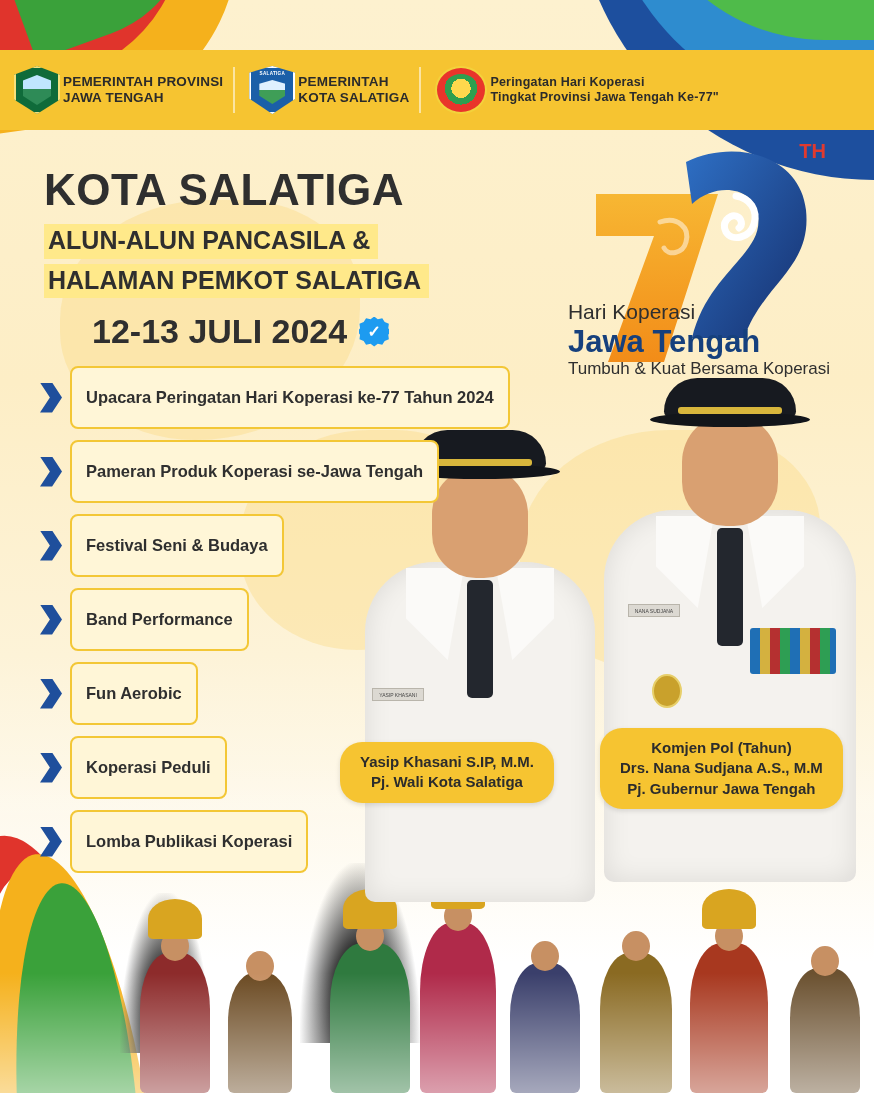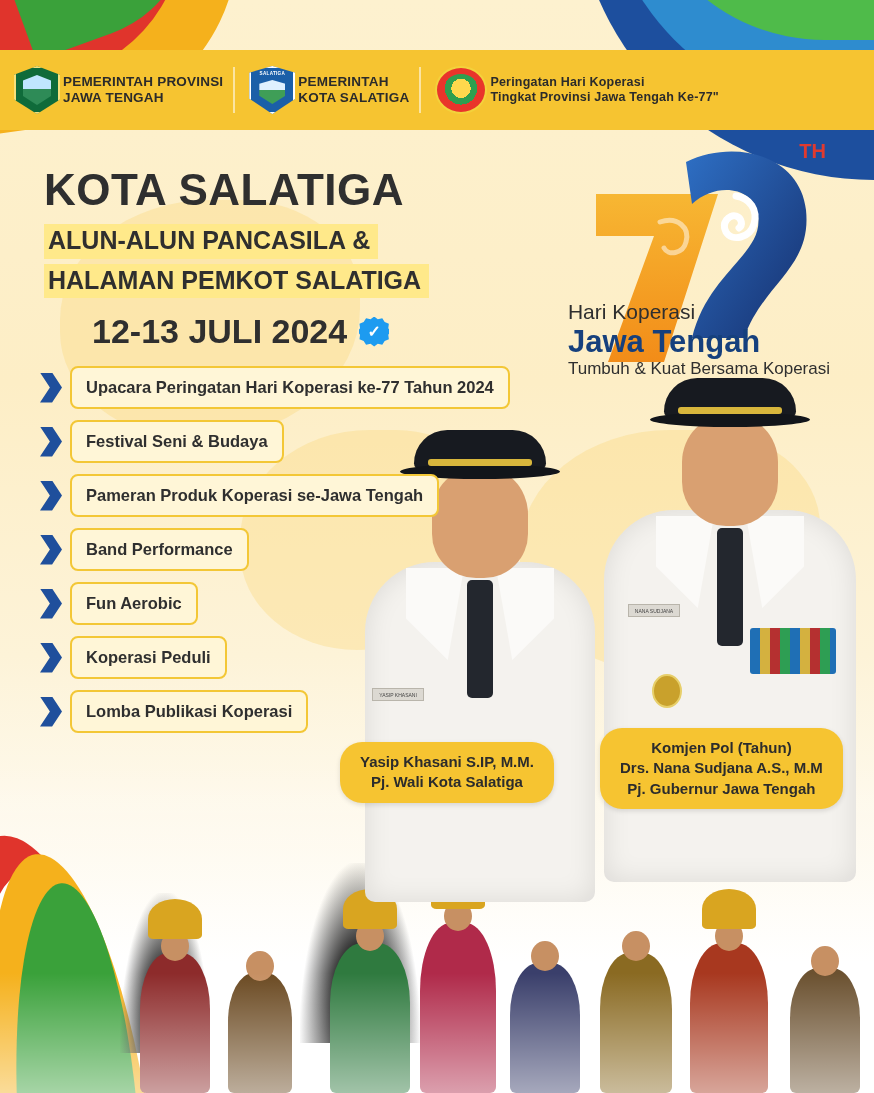--- a/index.html
+++ b/index.html
@@ -150,21 +150,21 @@
   
   .agenda { position: absolute; left: 40px; top: 366px; z-index: 8; }
   .agenda-row { display: flex; align-items: center; margin-bottom: 11px; }
   .arrow {
     width: 22px; height: 30px; margin-right: 8px; flex: 0 0 auto;
     background: #1f4f9c;
     clip-path: polygon(0% 0%, 55% 0%, 100% 50%, 55% 100%, 0% 100%, 45% 50%);
   }
   .chip {
     background: #fff6d7; border: 2px solid #f3c736; border-radius: 8px;
-    padding: 10px 14px; font-size: 16.5px; font-weight: bold; color: #2f2f2f;
+    padding: 20px 14px; font-size: 16.5px; font-weight: bold; color: #2f2f2f;
     white-space: nowrap;
   }
 
   
   .logo77 { position: absolute; right: 46px; top: 132px; width: 260px; height: 250px; z-index: 7; }
   .l77-th {
     position: absolute; right: 2px; top: 8px;
     font-size: 20px; font-weight: bold; color: #e03a2f;
   }
   .hk-text { position: absolute; right: 44px; top: 300px; text-align: left; z-index: 8; }
@@ -305,25 +305,25 @@
     </div>
   </div>
 
   <div class="agenda">
     <div class="agenda-row">
       <span class="arrow"></span>
       <span class="chip">Upacara Peringatan Hari Koperasi ke-77 Tahun 2024</span>
     </div>
     <div class="agenda-row">
       <span class="arrow"></span>
+      <span class="chip">Pameran Produk Koperasi se-Jawa Tengah</span>
+    </div>
+    <div class="agenda-row">
+      <span class="arrow"></span>
       <span class="chip">Festival Seni &amp; Budaya</span>
-    </div>
-    <div class="agenda-row">
-      <span class="arrow"></span>
-      <span class="chip">Pameran Produk Koperasi se-Jawa Tengah</span>
     </div>
     <div class="agenda-row">
       <span class="arrow"></span>
       <span class="chip">Band Performance</span>
     </div>
     <div class="agenda-row">
       <span class="arrow"></span>
       <span class="chip">Fun Aerobic</span>
     </div>
     <div class="agenda-row">

